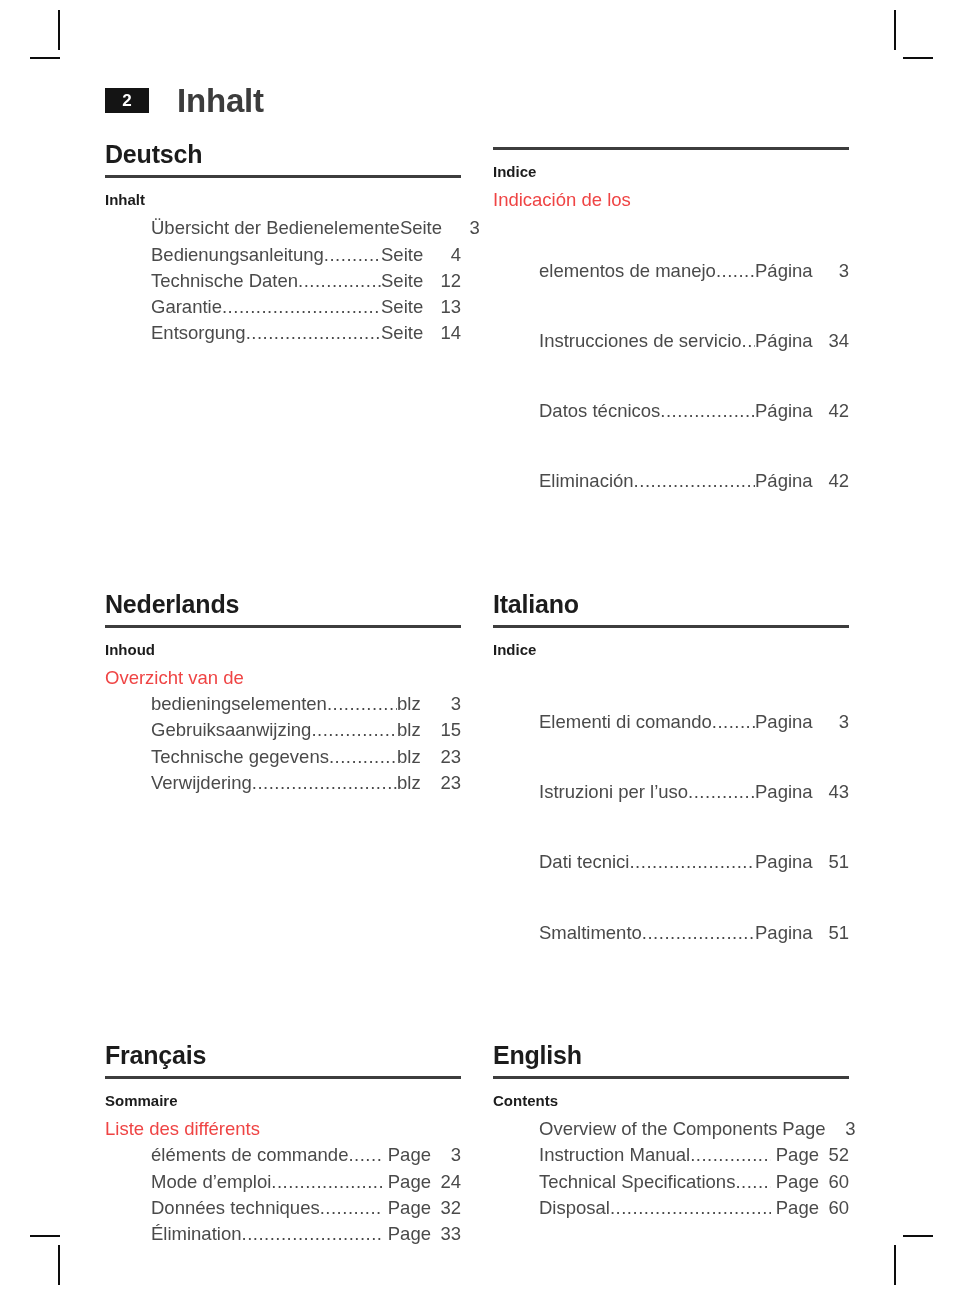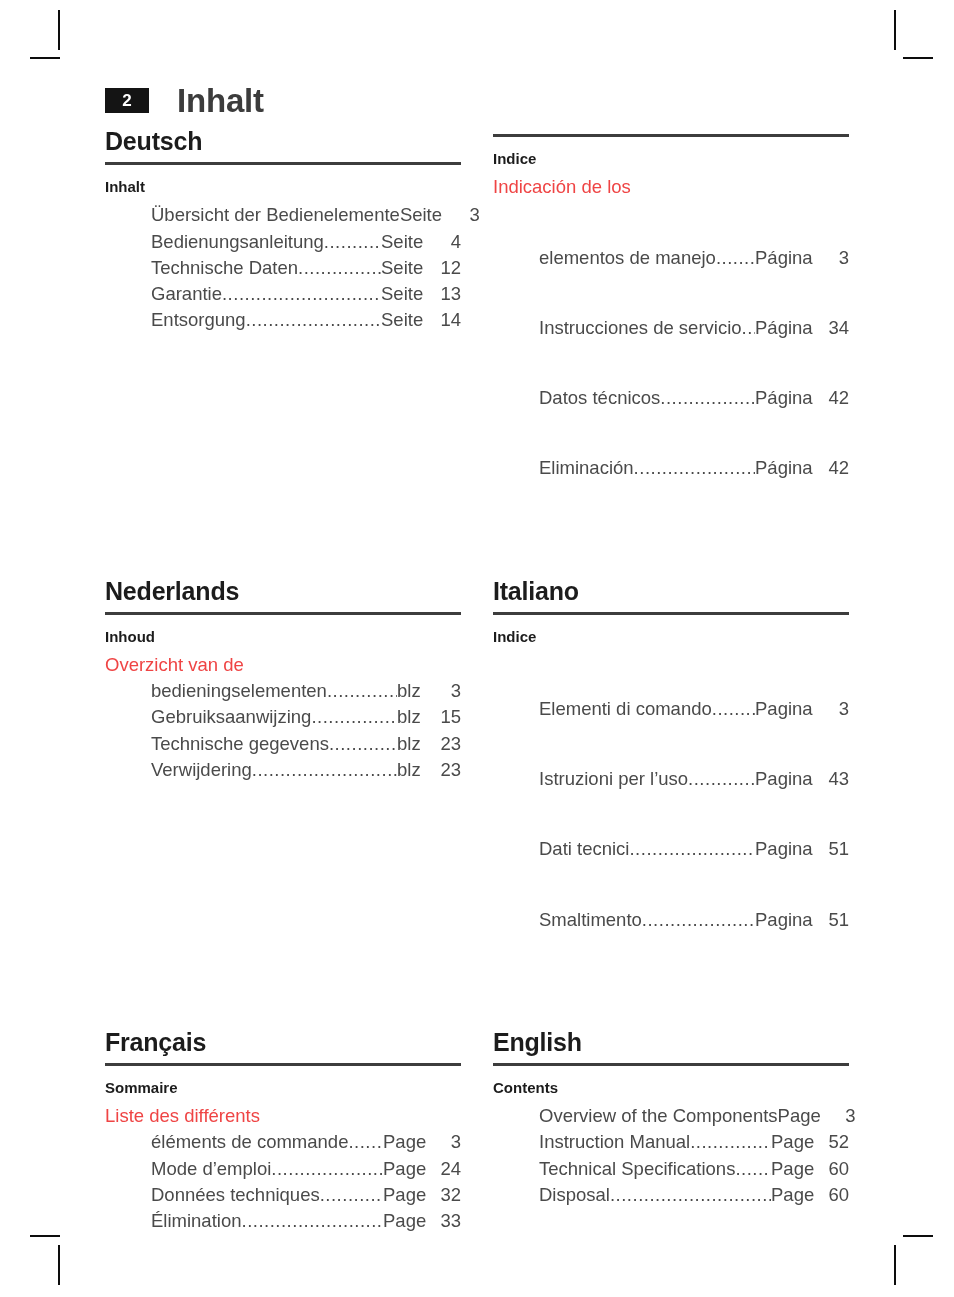--- a/index.html
+++ b/index.html
@@ -55,21 +55,21 @@
     font-weight: bold;
     color: #3c3c3c;
     line-height: 1;
     letter-spacing: -0.2px;
   }
 
   
   .toc-grid {
     position: absolute;
     left: 105px;
-    top: 127px;
+    top: 140px;
     width: 744px;
     display: grid;
     grid-template-columns: 356px 356px;
     column-gap: 32px;
     row-gap: 95px;
   }
 
   .lang-block { width: 356px; }
 
   .lang-name {
@@ -127,21 +127,21 @@
   .entry-pagenum {
     flex: 0 0 auto;
     width: 30px;
     text-align: right;
   }
 
   
   .pw-seite  .entry-pagelabel { width: 50px; }
   .pw-pagina .entry-pagelabel { width: 64px; margin-top: 44px; }
   .pw-blz    .entry-pagelabel { width: 34px; }
-  .pw-page   .entry-pagelabel { width: 48px; }
+  .pw-page   .entry-pagelabel { width: 48px; text-align: right; }
 </style>
 </head>
 <body>
 
 <div class="crop-mark cm-v cm-tl-v"></div>
 <div class="crop-mark cm-h cm-tl-h"></div>
 <div class="crop-mark cm-v cm-tr-v"></div>
 <div class="crop-mark cm-h cm-tr-h"></div>
 <div class="crop-mark cm-v cm-bl-v"></div>
 <div class="crop-mark cm-h cm-bl-h"></div>

